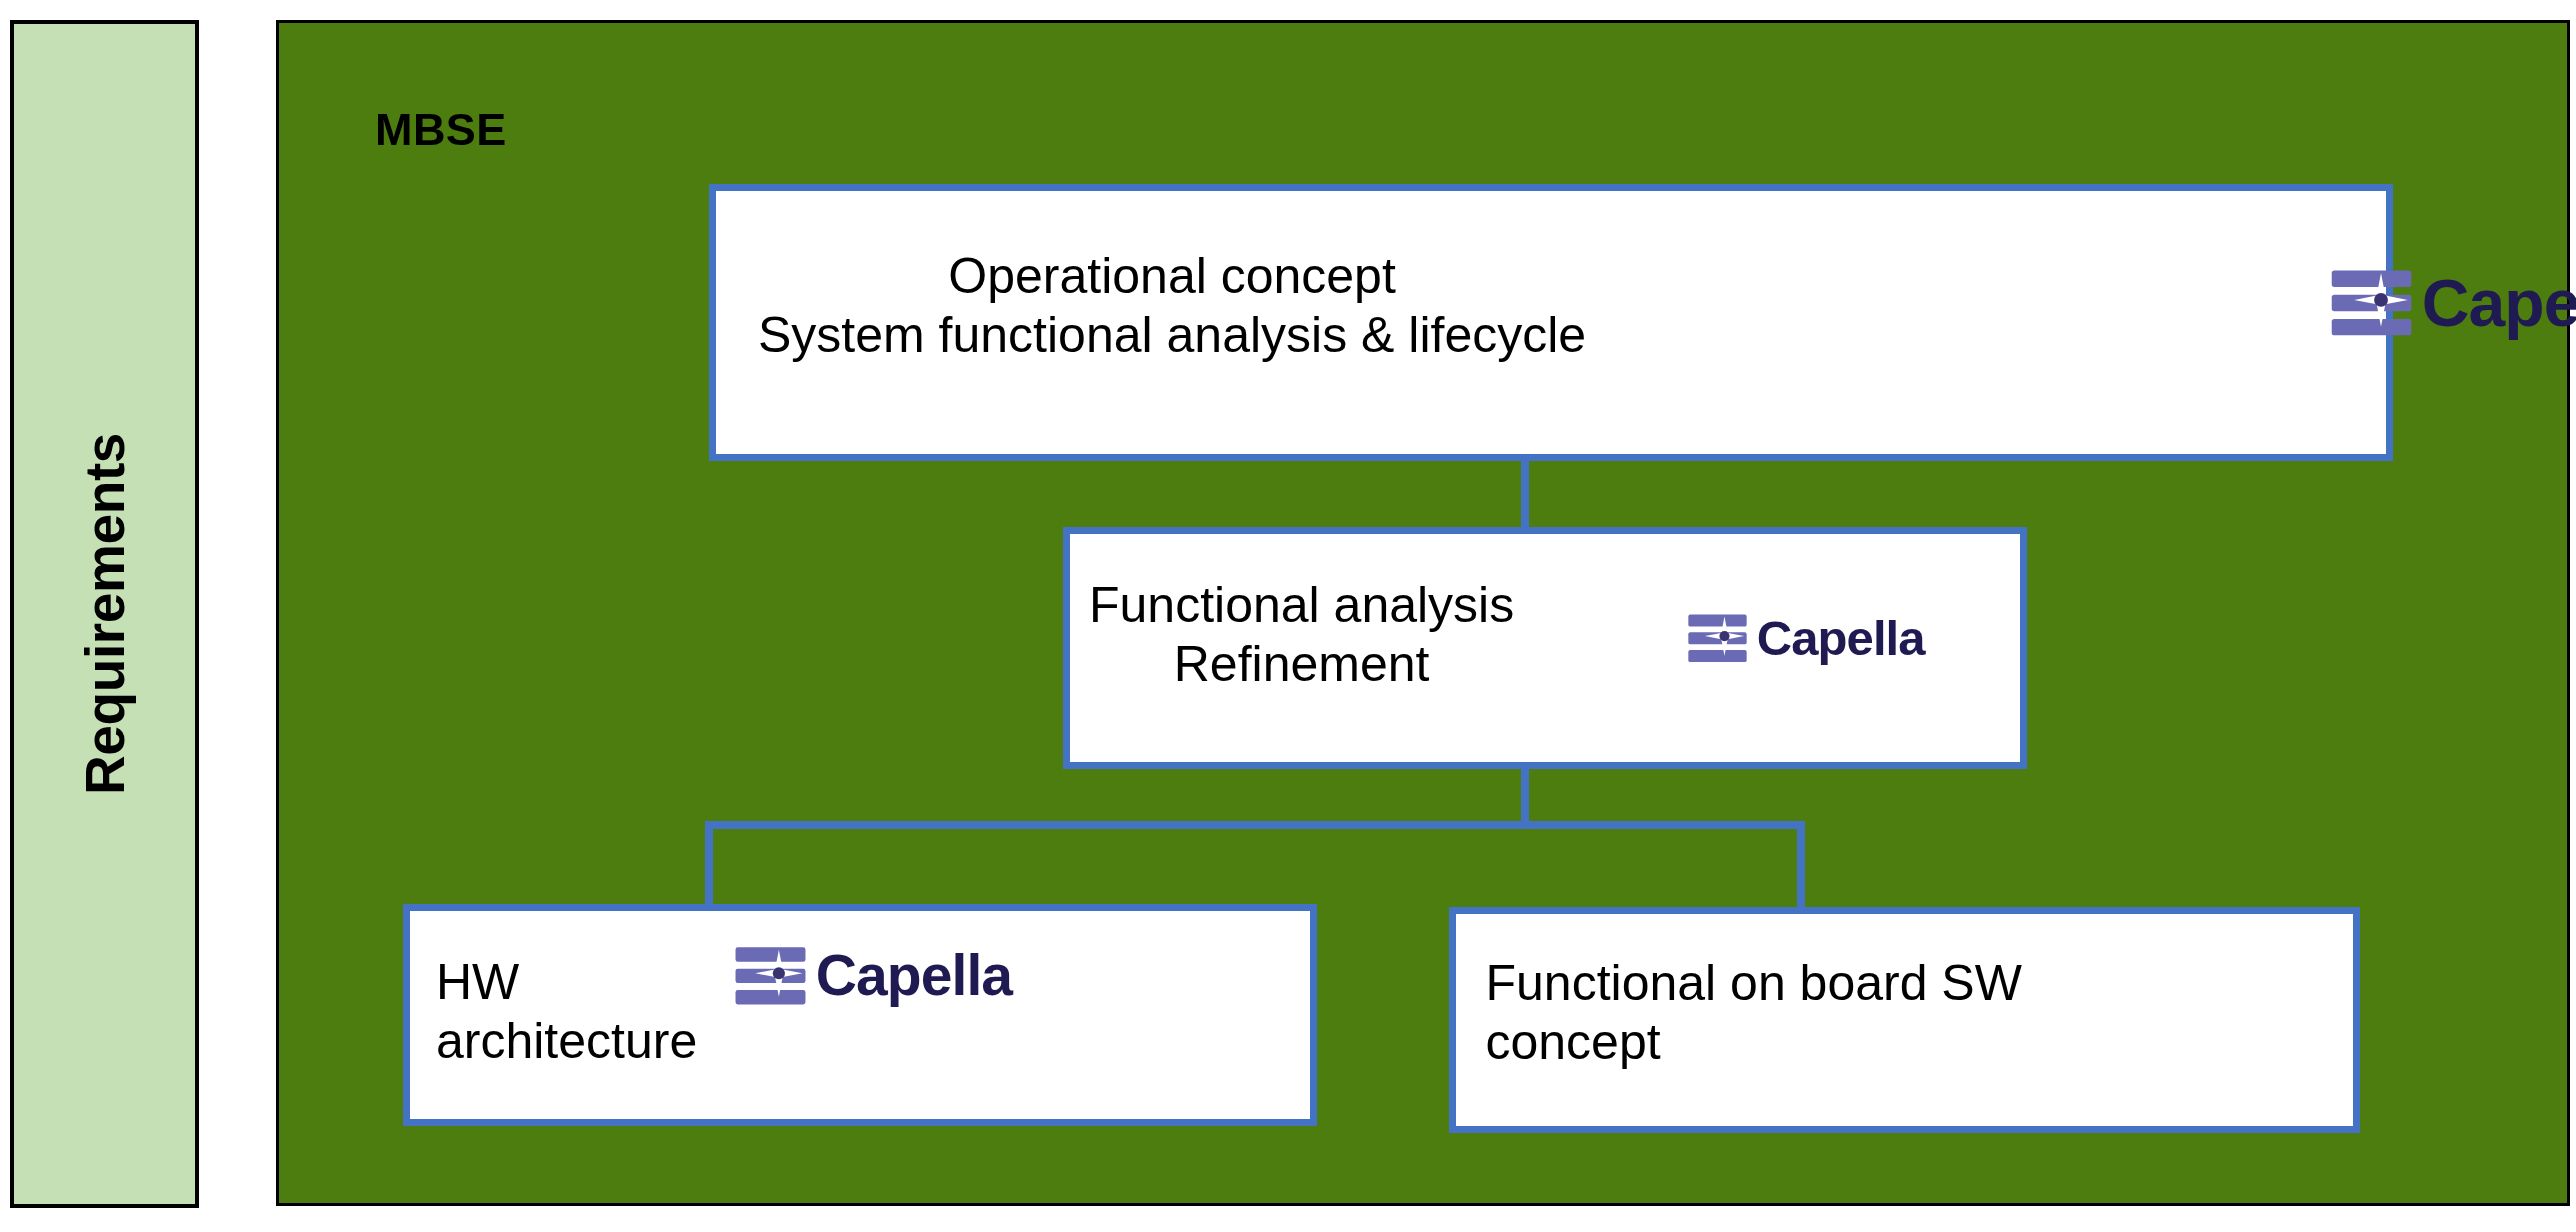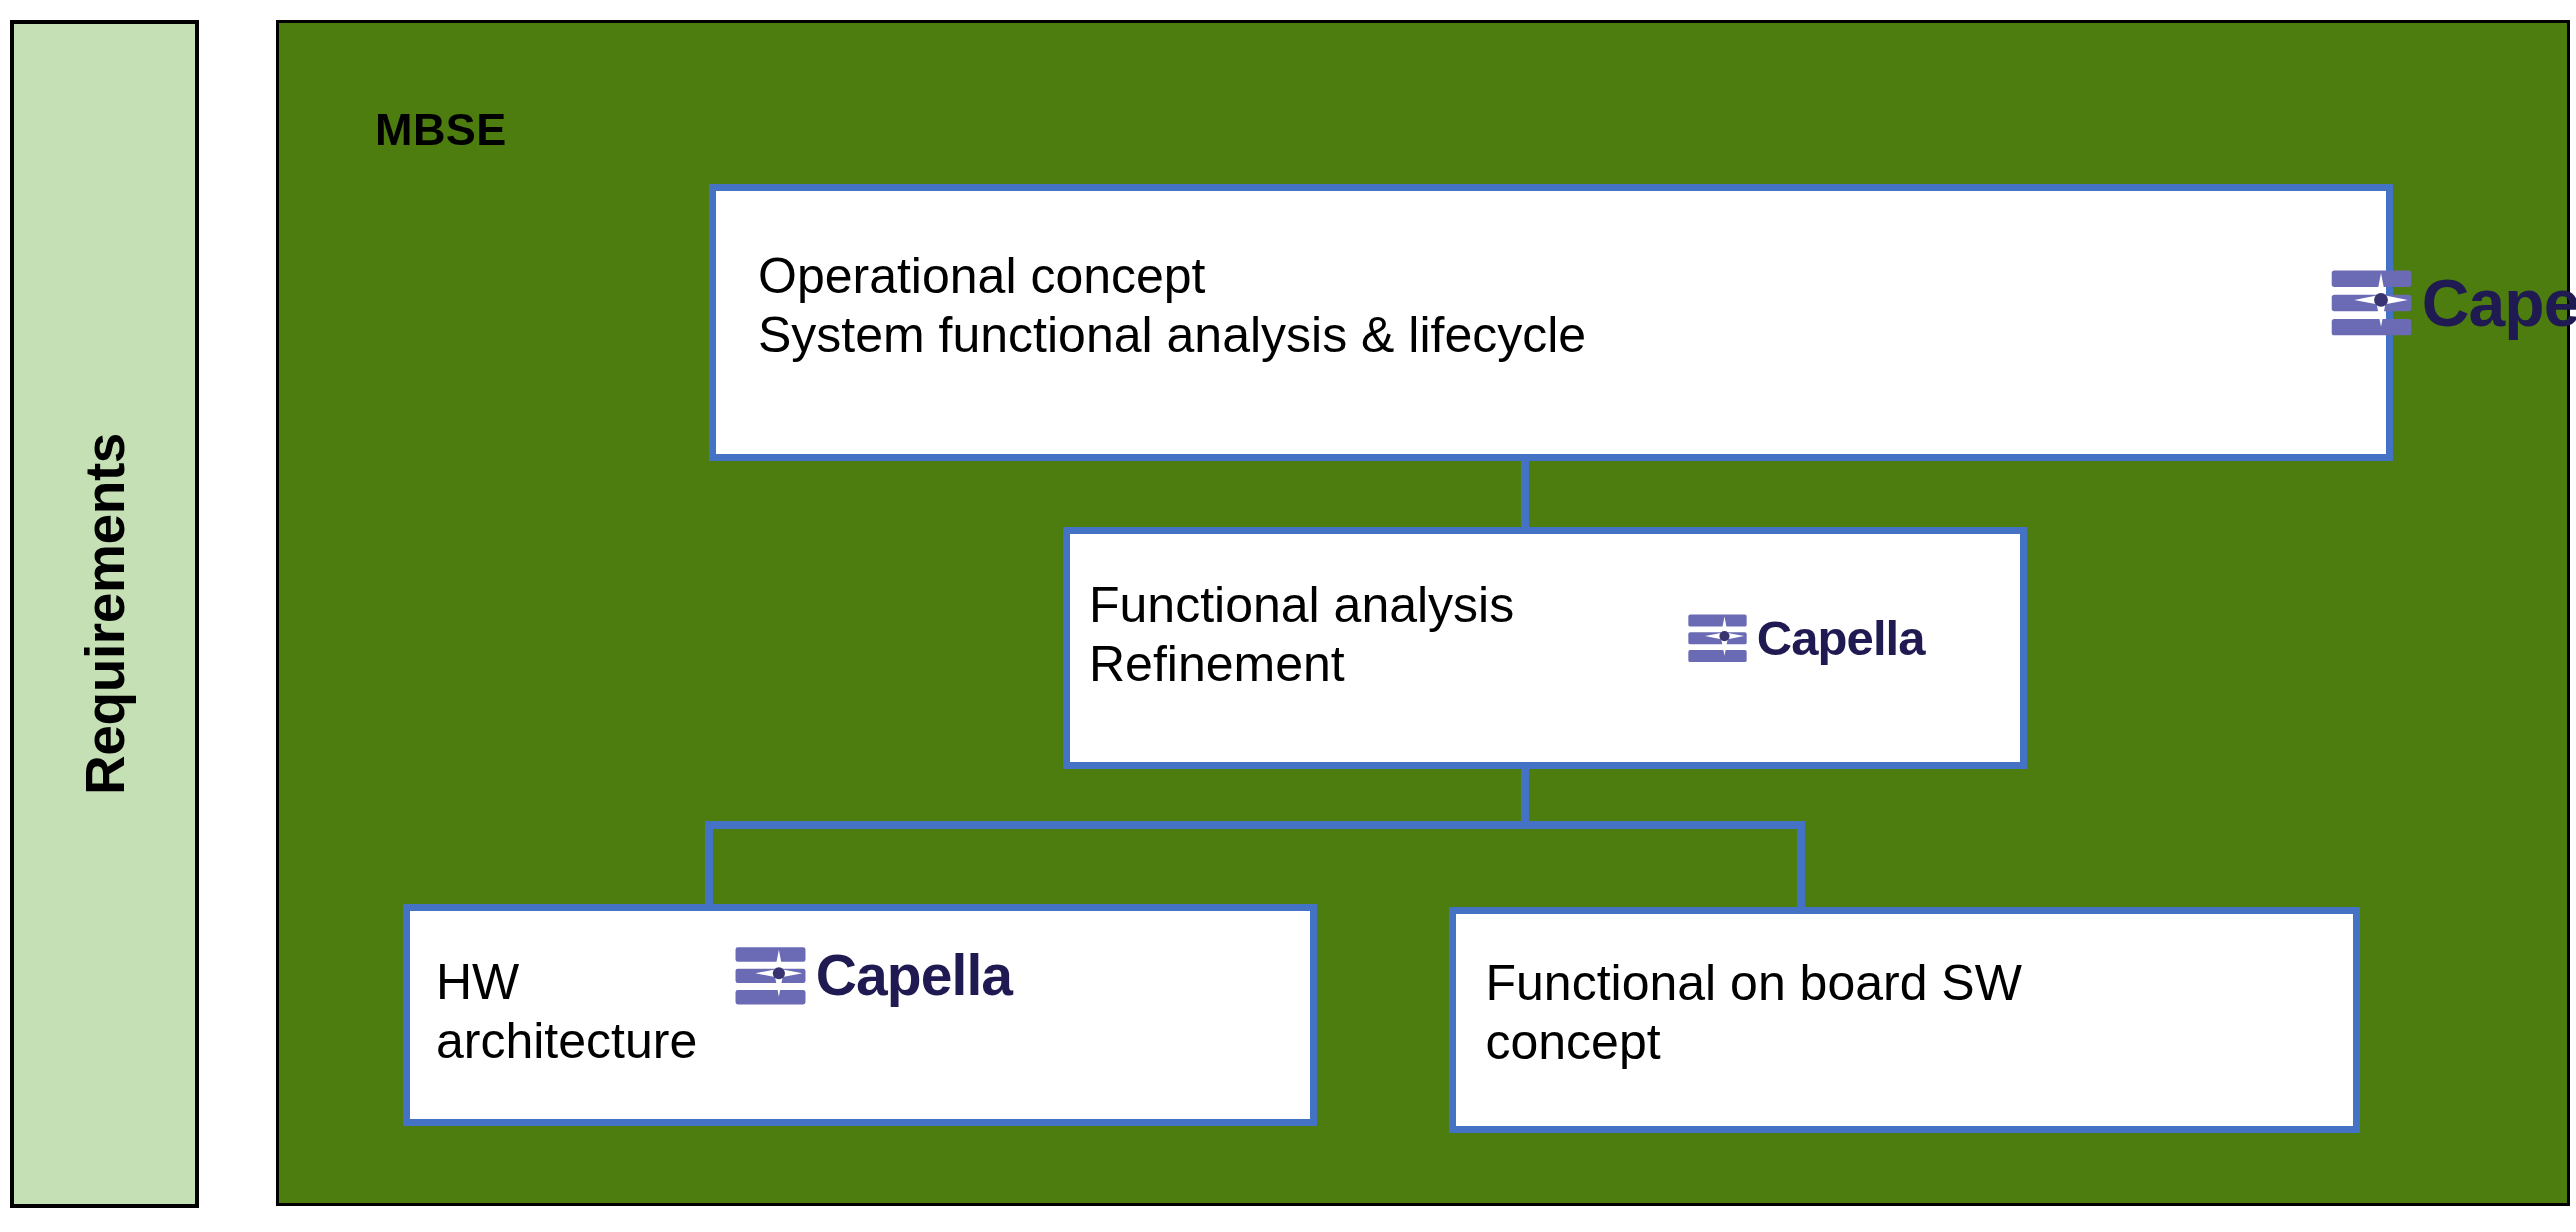--- a/index.html
+++ b/index.html
@@ -84,33 +84,34 @@
   #box-operational-concept {
     left: 430px;
     top: 161px;
     width: 1684px;
     height: 277px;
   }
   #box-operational-concept .proc-text {
     position: absolute;
     left: 42px;
     top: 56px;
+    text-align: center;
   }
 
   #box-functional-analysis {
     left: 784px;
     top: 504px;
     width: 964px;
     height: 242px;
   }
   #box-functional-analysis .proc-text {
     position: absolute;
     left: 19px;
     top: 42px;
-    text-align: left;
+    text-align: center;
   }
 
   #box-hw-architecture {
     left: 124px;
     top: 881px;
     width: 914px;
     height: 222px;
   }
   #box-hw-architecture .proc-text {
     position: absolute;

